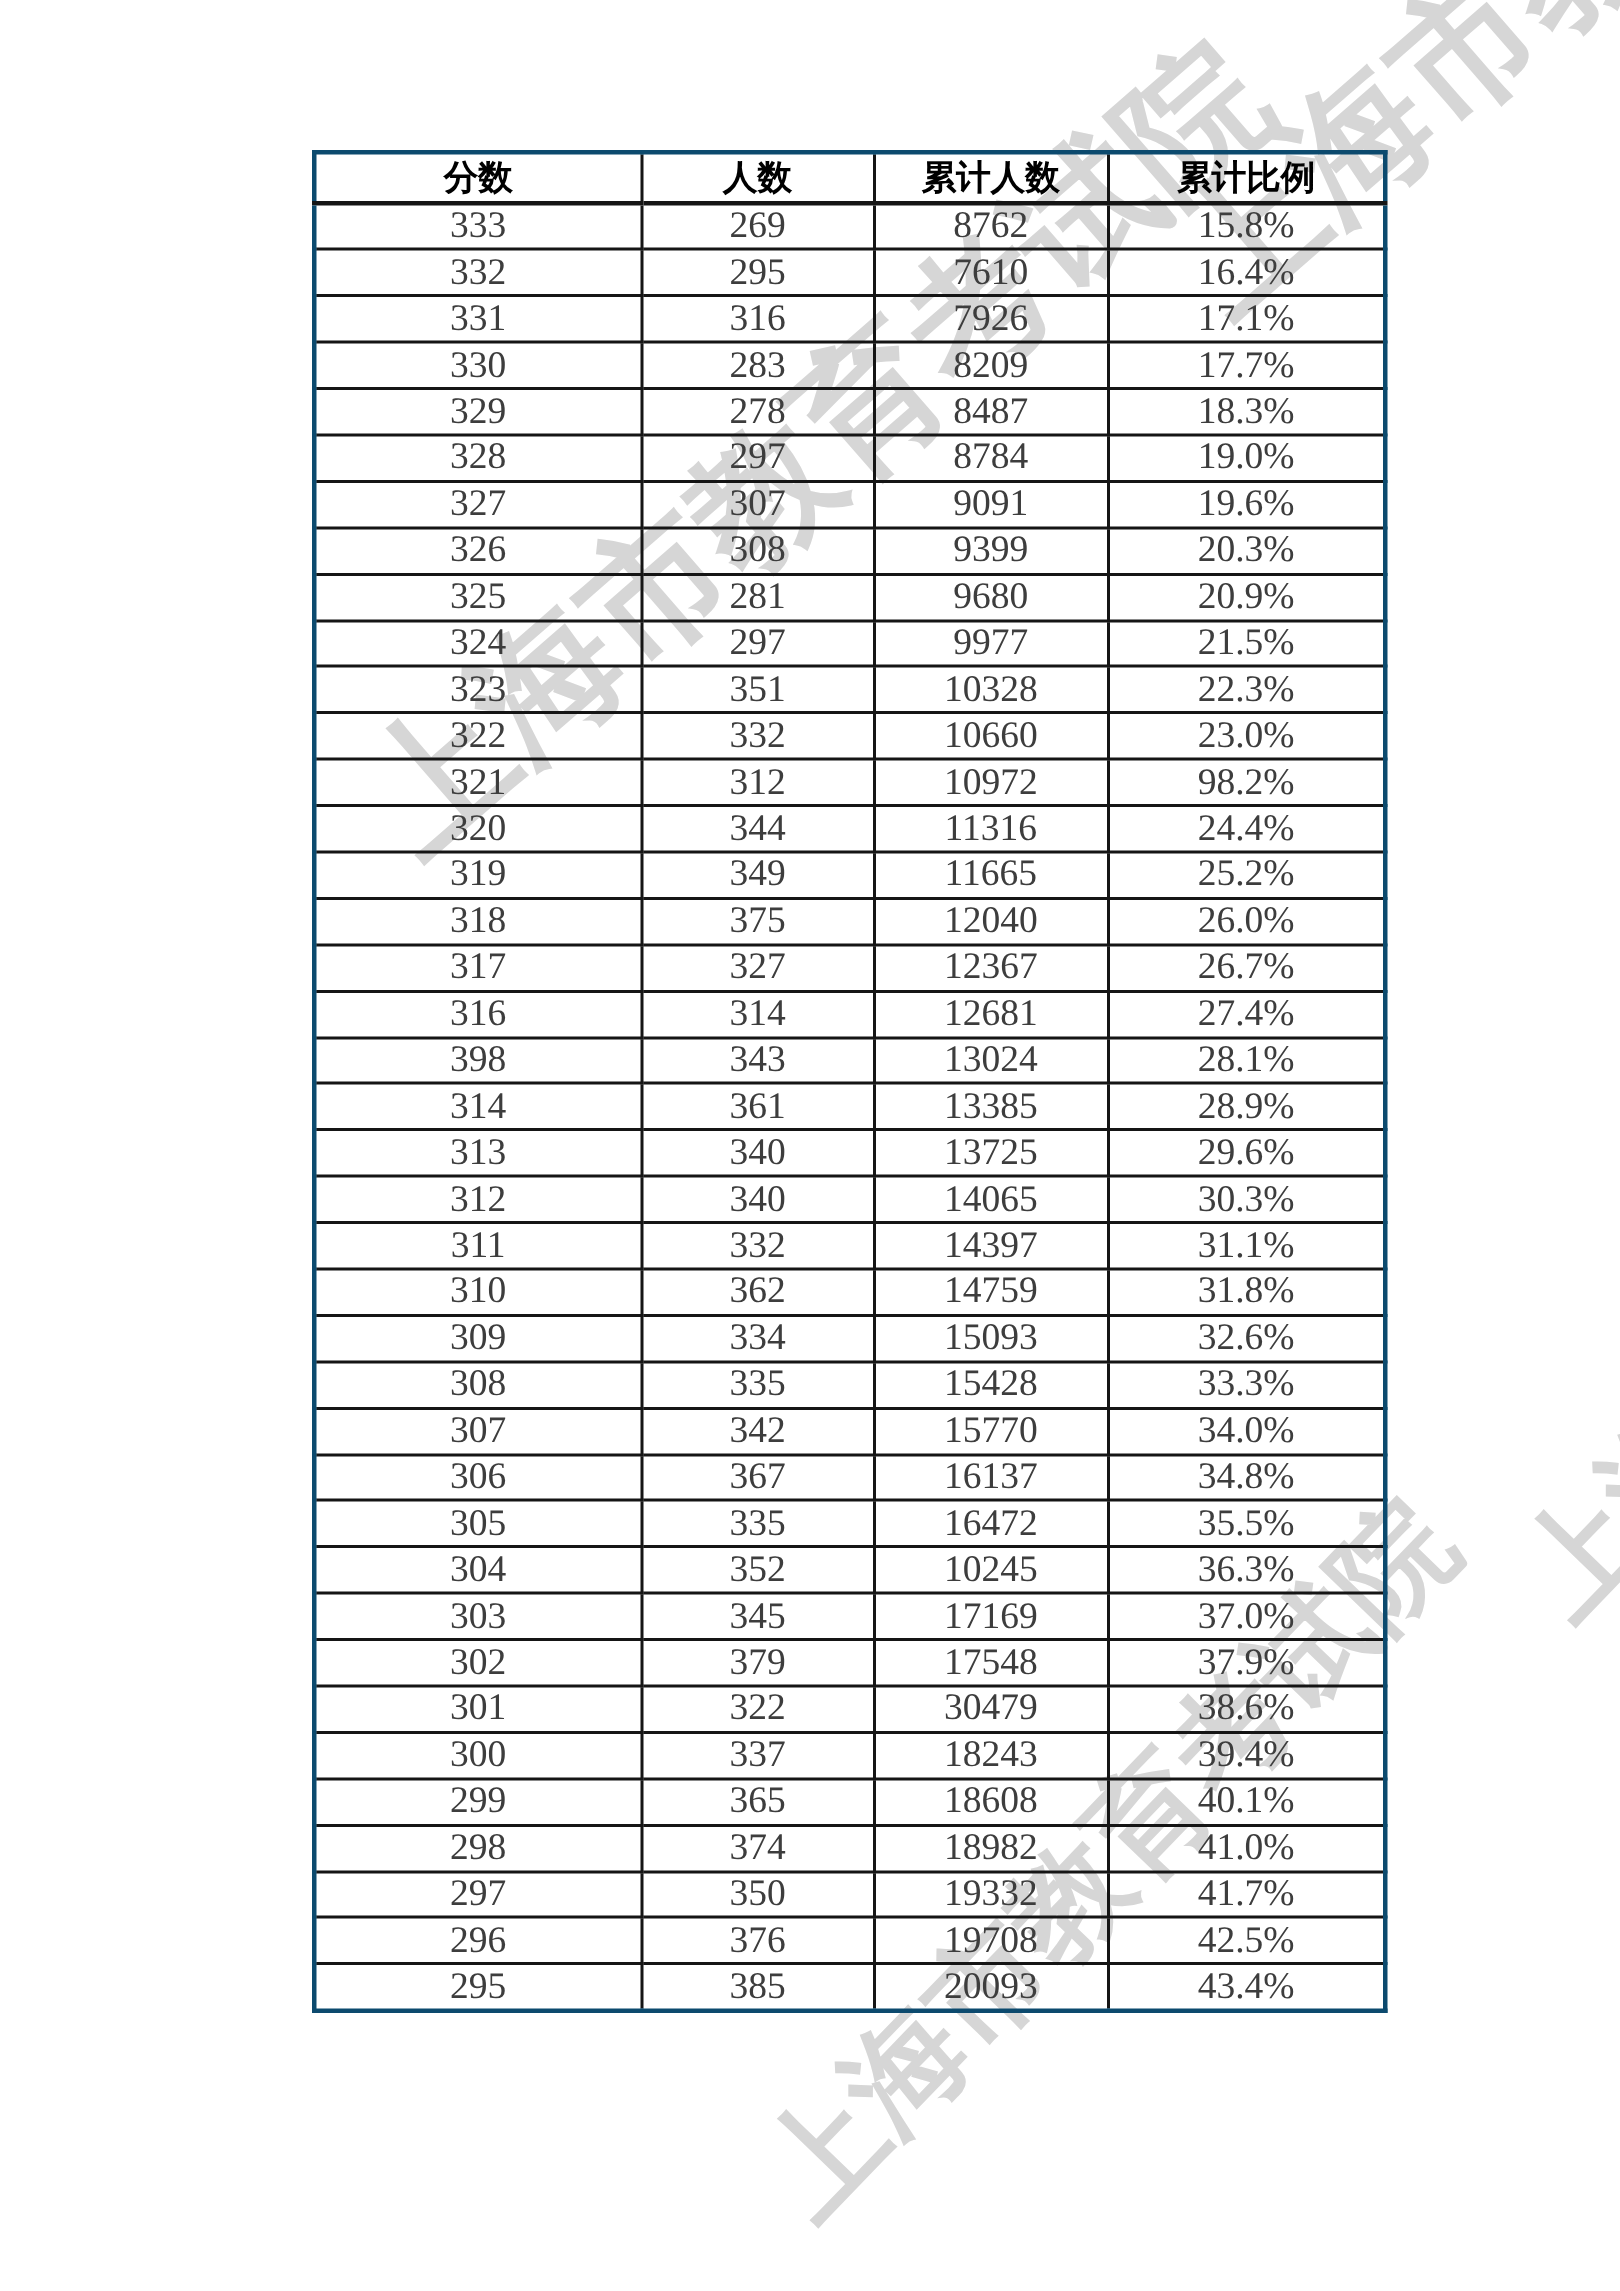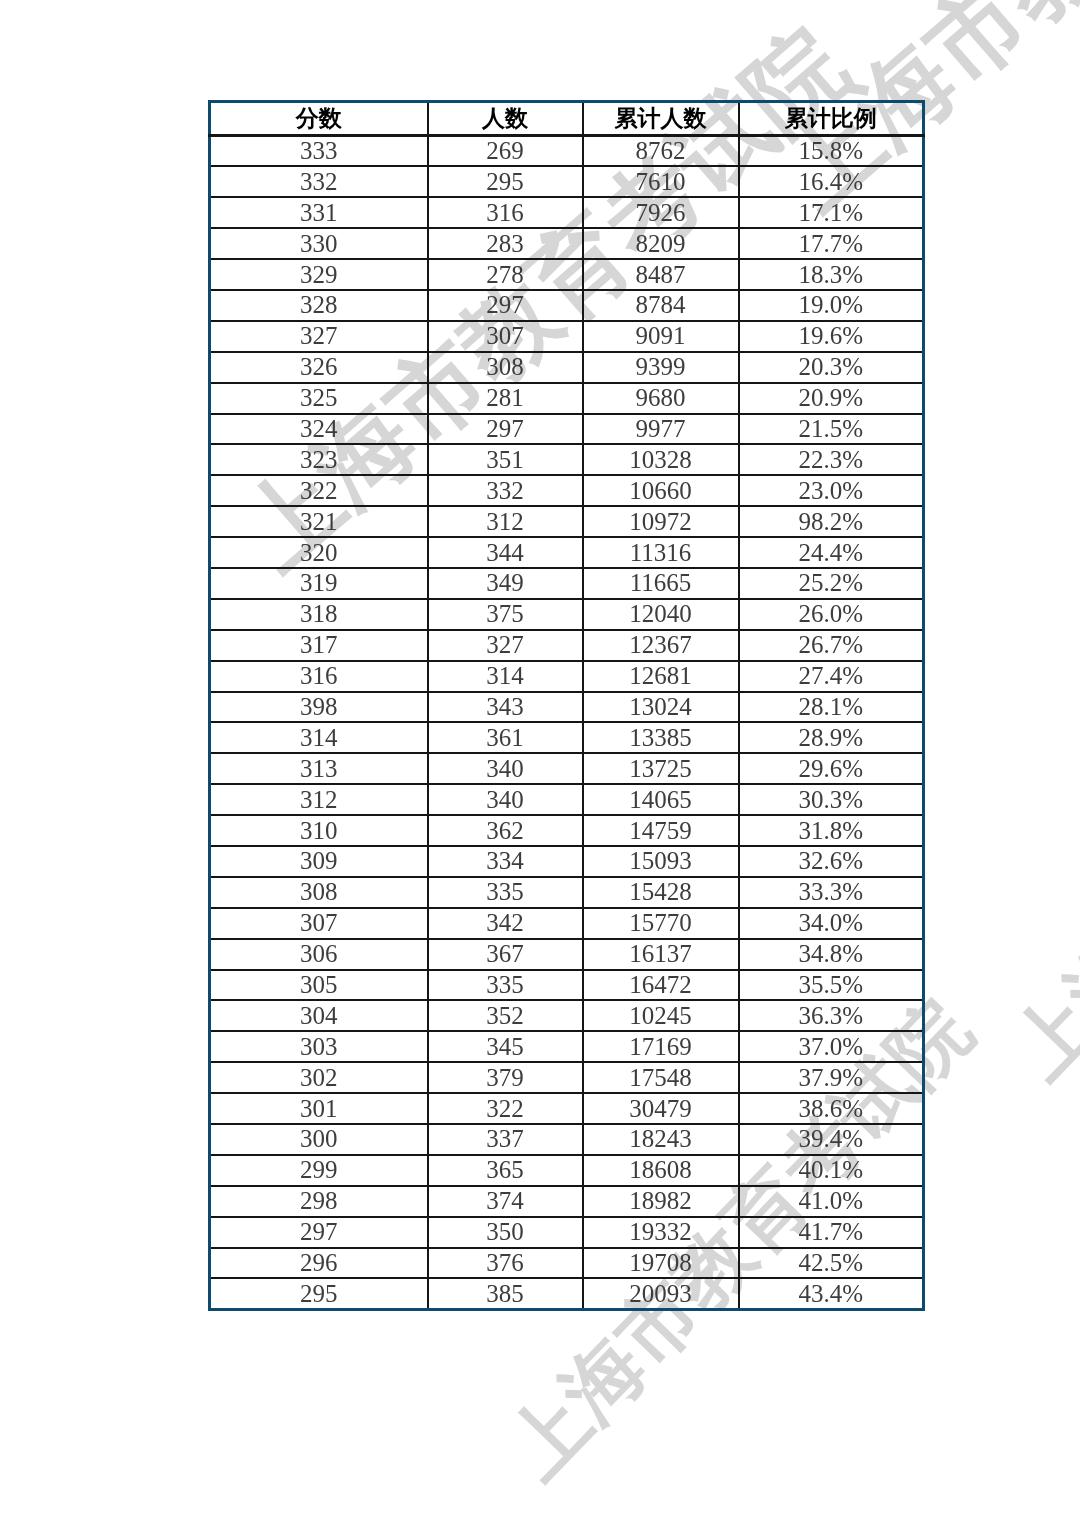--- a/index.html
+++ b/index.html
@@ -223,20 +223,26 @@
           <td>13725</td>
           <td>29.6%</td>
         </tr>
         <tr>
           <td>312</td>
           <td>340</td>
           <td>14065</td>
           <td>30.3%</td>
         </tr>
         <tr>
+          <td>311</td>
+          <td>332</td>
+          <td>14397</td>
+          <td>31.1%</td>
+        </tr>
+        <tr>
           <td>310</td>
           <td>362</td>
           <td>14759</td>
           <td>31.8%</td>
         </tr>
         <tr>
           <td>309</td>
           <td>334</td>
           <td>15093</td>
           <td>32.6%</td>

